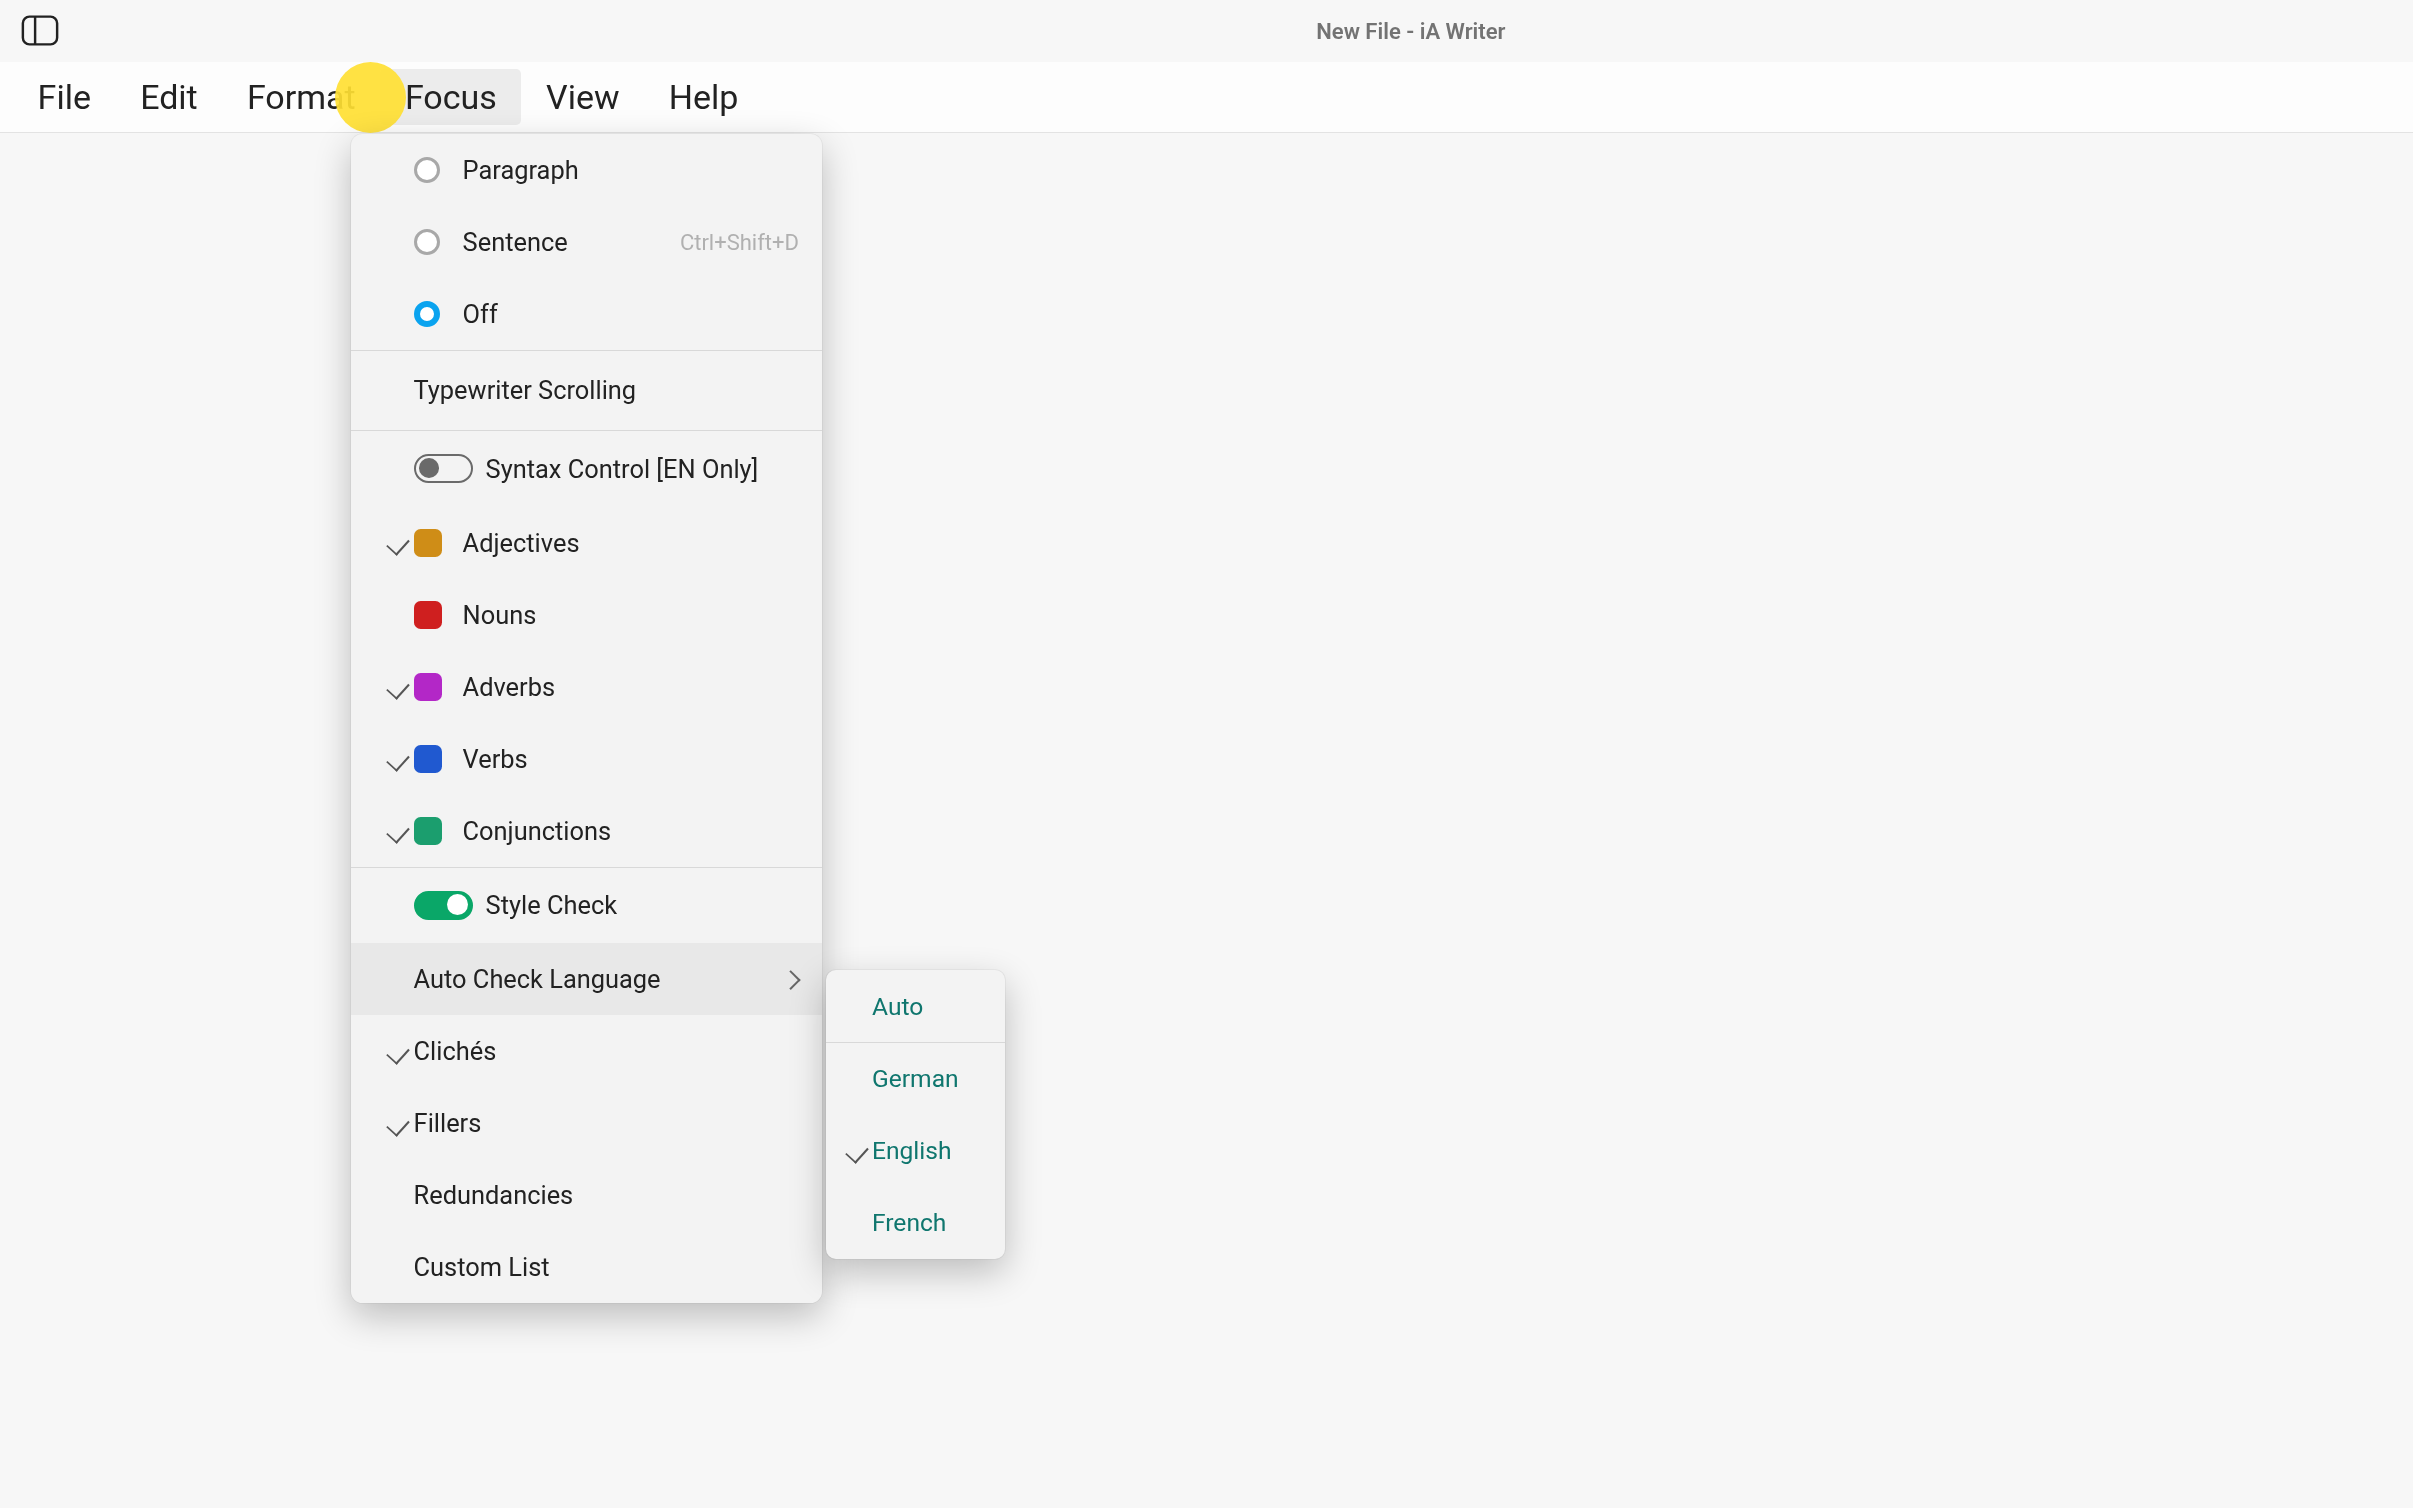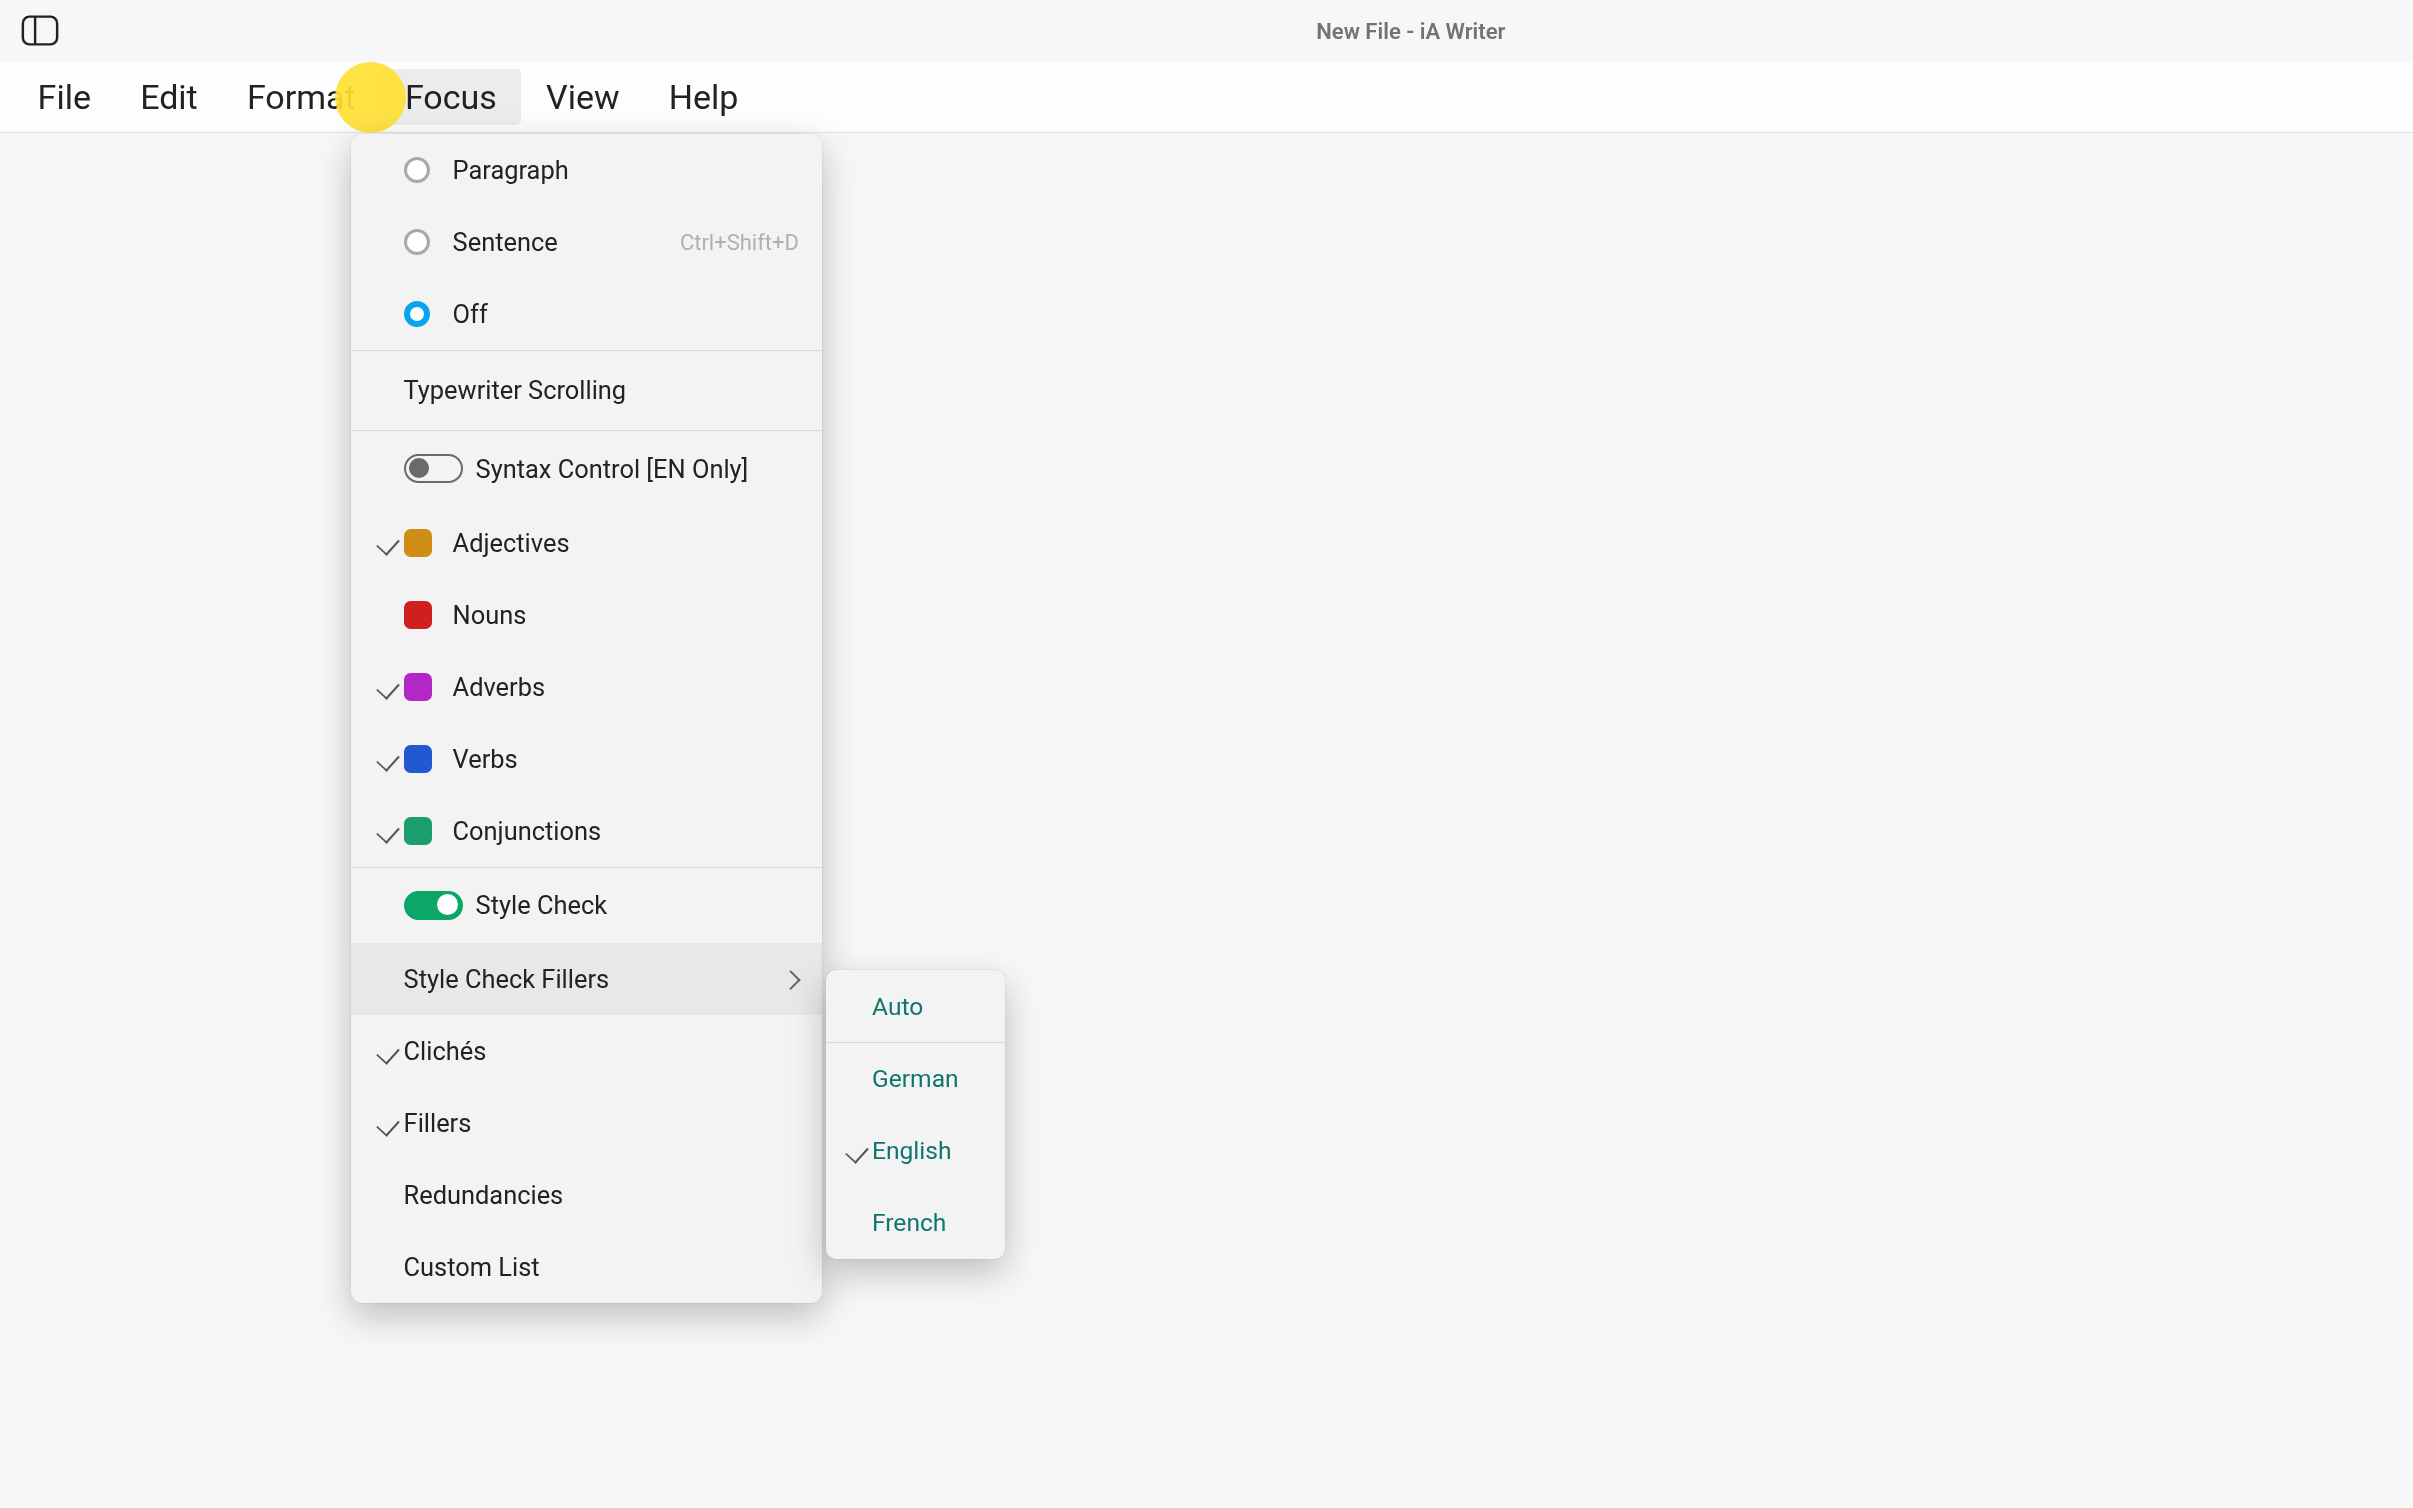--- a/index.html
+++ b/index.html
@@ -89,21 +89,21 @@
   }
   .menu-divider {
     height: 0.8px;
     background: #d8d8d8;
     width: 100%;
   }
   .menu-row {
     display: flex;
     align-items: center;
     height: 72px;
-    padding-left: 23px;
+    padding-left: 33px;
     padding-right: 23px;
     position: relative;
   }
   .menu-row.hover {
     background: #e8e8e8;
   }
   .menu-row .check-slot {
     width: 29.6px;
     display: flex;
     align-items: center;
@@ -374,21 +374,21 @@
     <span class="toggle-slot" style="width:72px;">
       <span class="toggle on">
           <span class="knob"></span>
         </span>
     </span>
     <span class="row-label">Style Check</span>
   </div>
 
   <div class="menu-row hover" style="height:72px;">
     <span class="check-slot"></span>
-    <span class="row-label">Style Check Fillers</span>
+    <span class="row-label">Auto Check Language</span>
     <span class="chevron-right"></span>
   </div>
 
   <div class="menu-row">
     <span class="check-slot">
         <span class="checkmark"></span>
       </span>
     <span class="row-label">Clichés</span>
   </div>
   <div class="menu-row">

